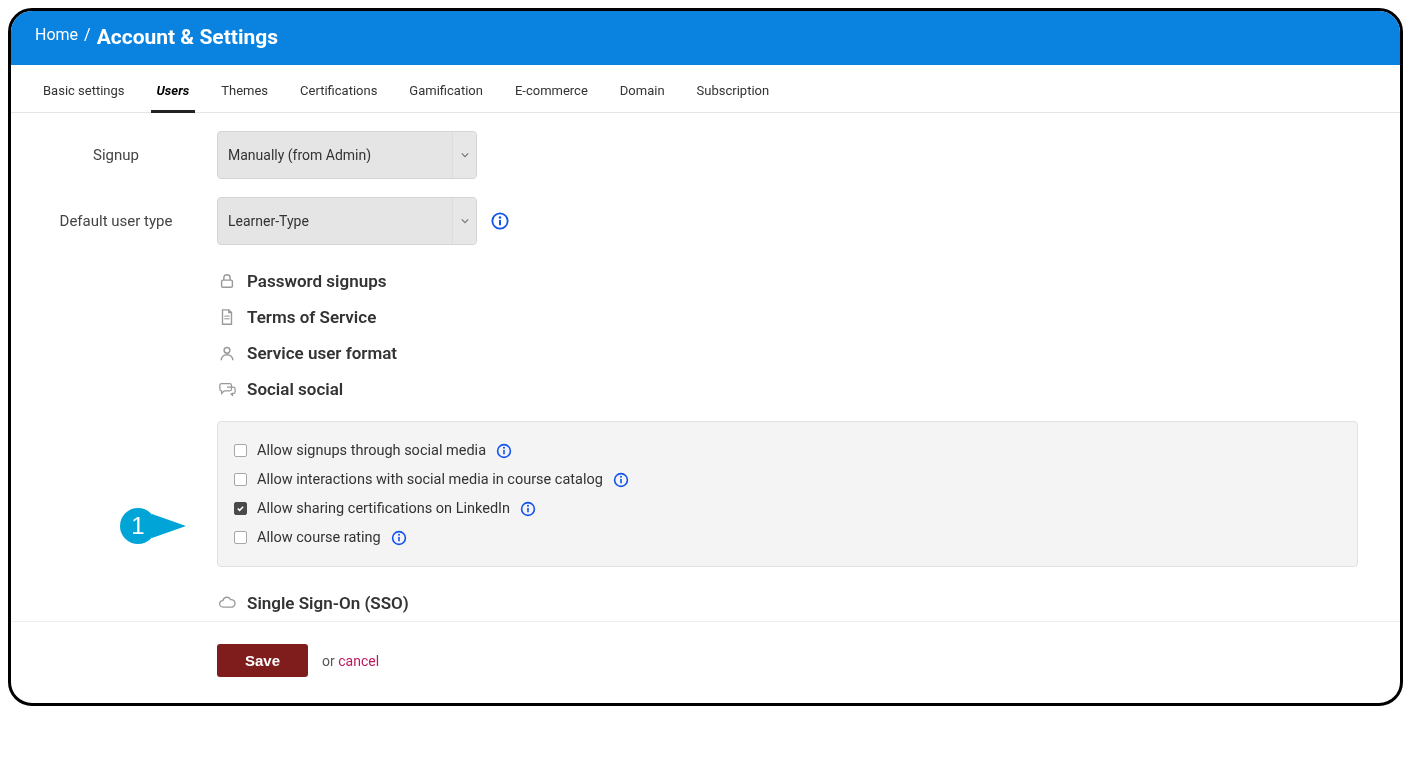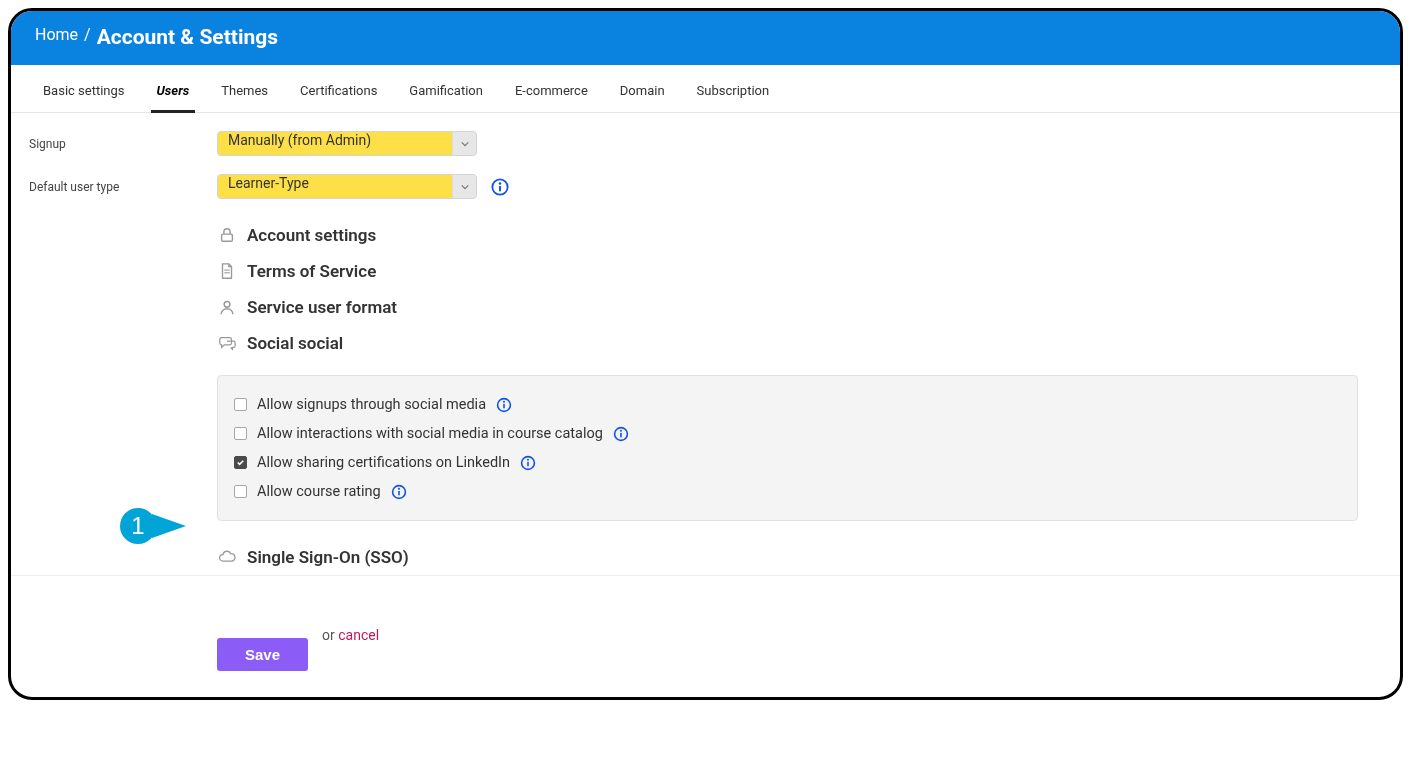--- a/index.html
+++ b/index.html
@@ -65,32 +65,33 @@
     padding: 18px 18px 0 18px;
     position: relative;
   }
   .form-row {
     display: flex;
     align-items: center;
     margin-bottom: 18px;
   }
   .form-label {
     width: 188px;
-    text-align: left;
+    text-align: center;
     padding-right: 14px;
-    font-size: 12px;
+    font-size: 15px;
     color: #444;
   }
   .select {
     display: flex;
+    align-items: center;
     width: 260px;
-    height: 25px;
+    height: 48px;
     border: 1px solid #d4d4d4;
     border-radius: 4px;
-    background: #fde047;
+    background: #e5e5e5;
     cursor: pointer;
   }
   .select-text {
     flex: 1;
     padding: 0 10px;
     font-size: 14px;
     color: #333;
     white-space: nowrap;
     overflow: hidden;
   }
@@ -170,29 +171,28 @@
   }
   .small-info svg { width: 16px; height: 16px; }
   .footer-bar {
     border-top: 1px solid #eee;
     padding: 22px 18px 26px 206px;
     display: flex;
     align-items: center;
     gap: 14px;
   }
   .save-btn {
-    background: #8b5cf6;
+    background: #7f1d1d;
     color: #fff;
     font-weight: 700;
     font-size: 15px;
     border: none;
     border-radius: 3px;
     padding: 8px 28px;
     cursor: pointer;
-    margin-top: 40px;
   }
   .cancel-line {
     color: #555;
     font-size: 14px;
   }
   .cancel-line a {
     color: #be185d;
     text-decoration: none;
     cursor: pointer;
   }
@@ -282,21 +282,21 @@
 
     <div class="section-list">
 
       <div class="section-item">
         <span class="section-icon">
           <svg viewBox="0 0 20 20">
               <rect x="4" y="9" width="12" height="8" rx="1.5" fill="none" stroke="#999" stroke-width="1.6"></rect>
               <path d="M6.5 9 V6.5 a3.5 3.5 0 0 1 7 0 V9" fill="none" stroke="#999" stroke-width="1.6"></path>
             </svg>
         </span>
-        <span>Account settings</span>
+        <span>Password signups</span>
       </div>
 
       <div class="section-item">
         <span class="section-icon">
           <svg viewBox="0 0 20 20">
               <path d="M5 2 h7 l3 3 v13 h-10 z" fill="none" stroke="#999" stroke-width="1.5"></path>
               <path d="M12 2 v3 h3" fill="none" stroke="#999" stroke-width="1.5"></path>
               <line x1="7" y1="9" x2="13" y2="9" stroke="#999" stroke-width="1.2"></line>
               <line x1="7" y1="12" x2="13" y2="12" stroke="#999" stroke-width="1.2"></line>
             </svg>

